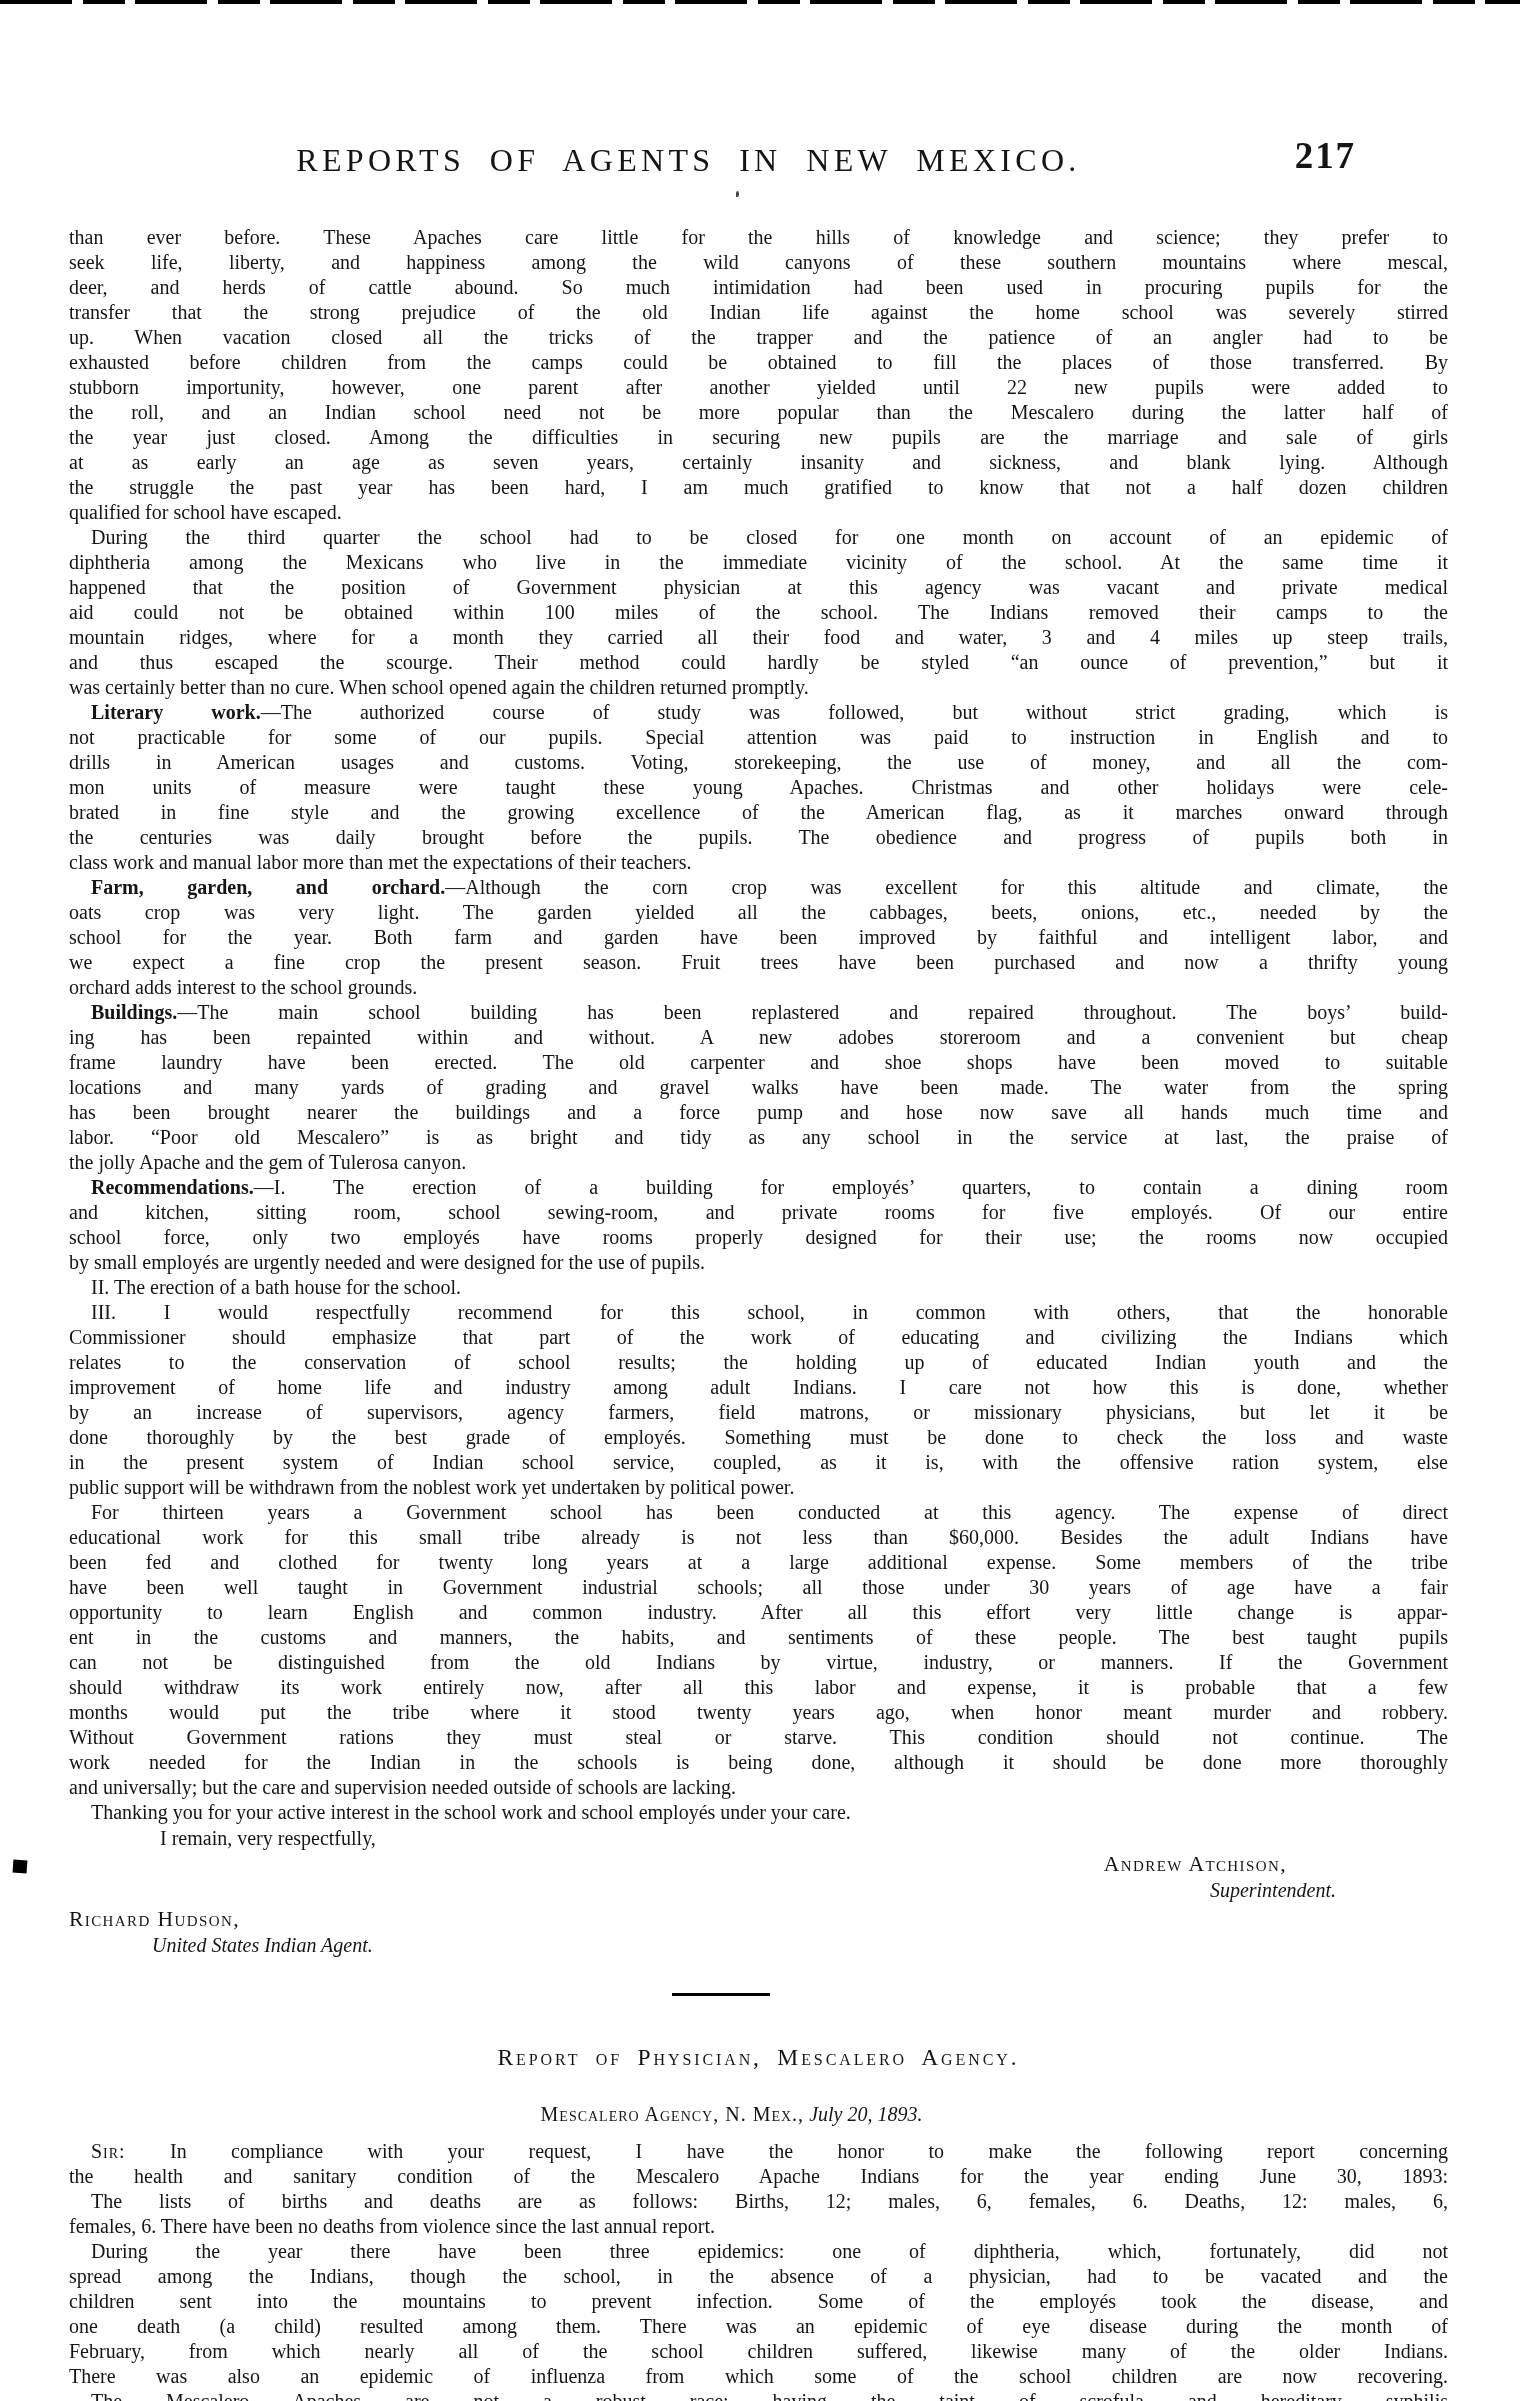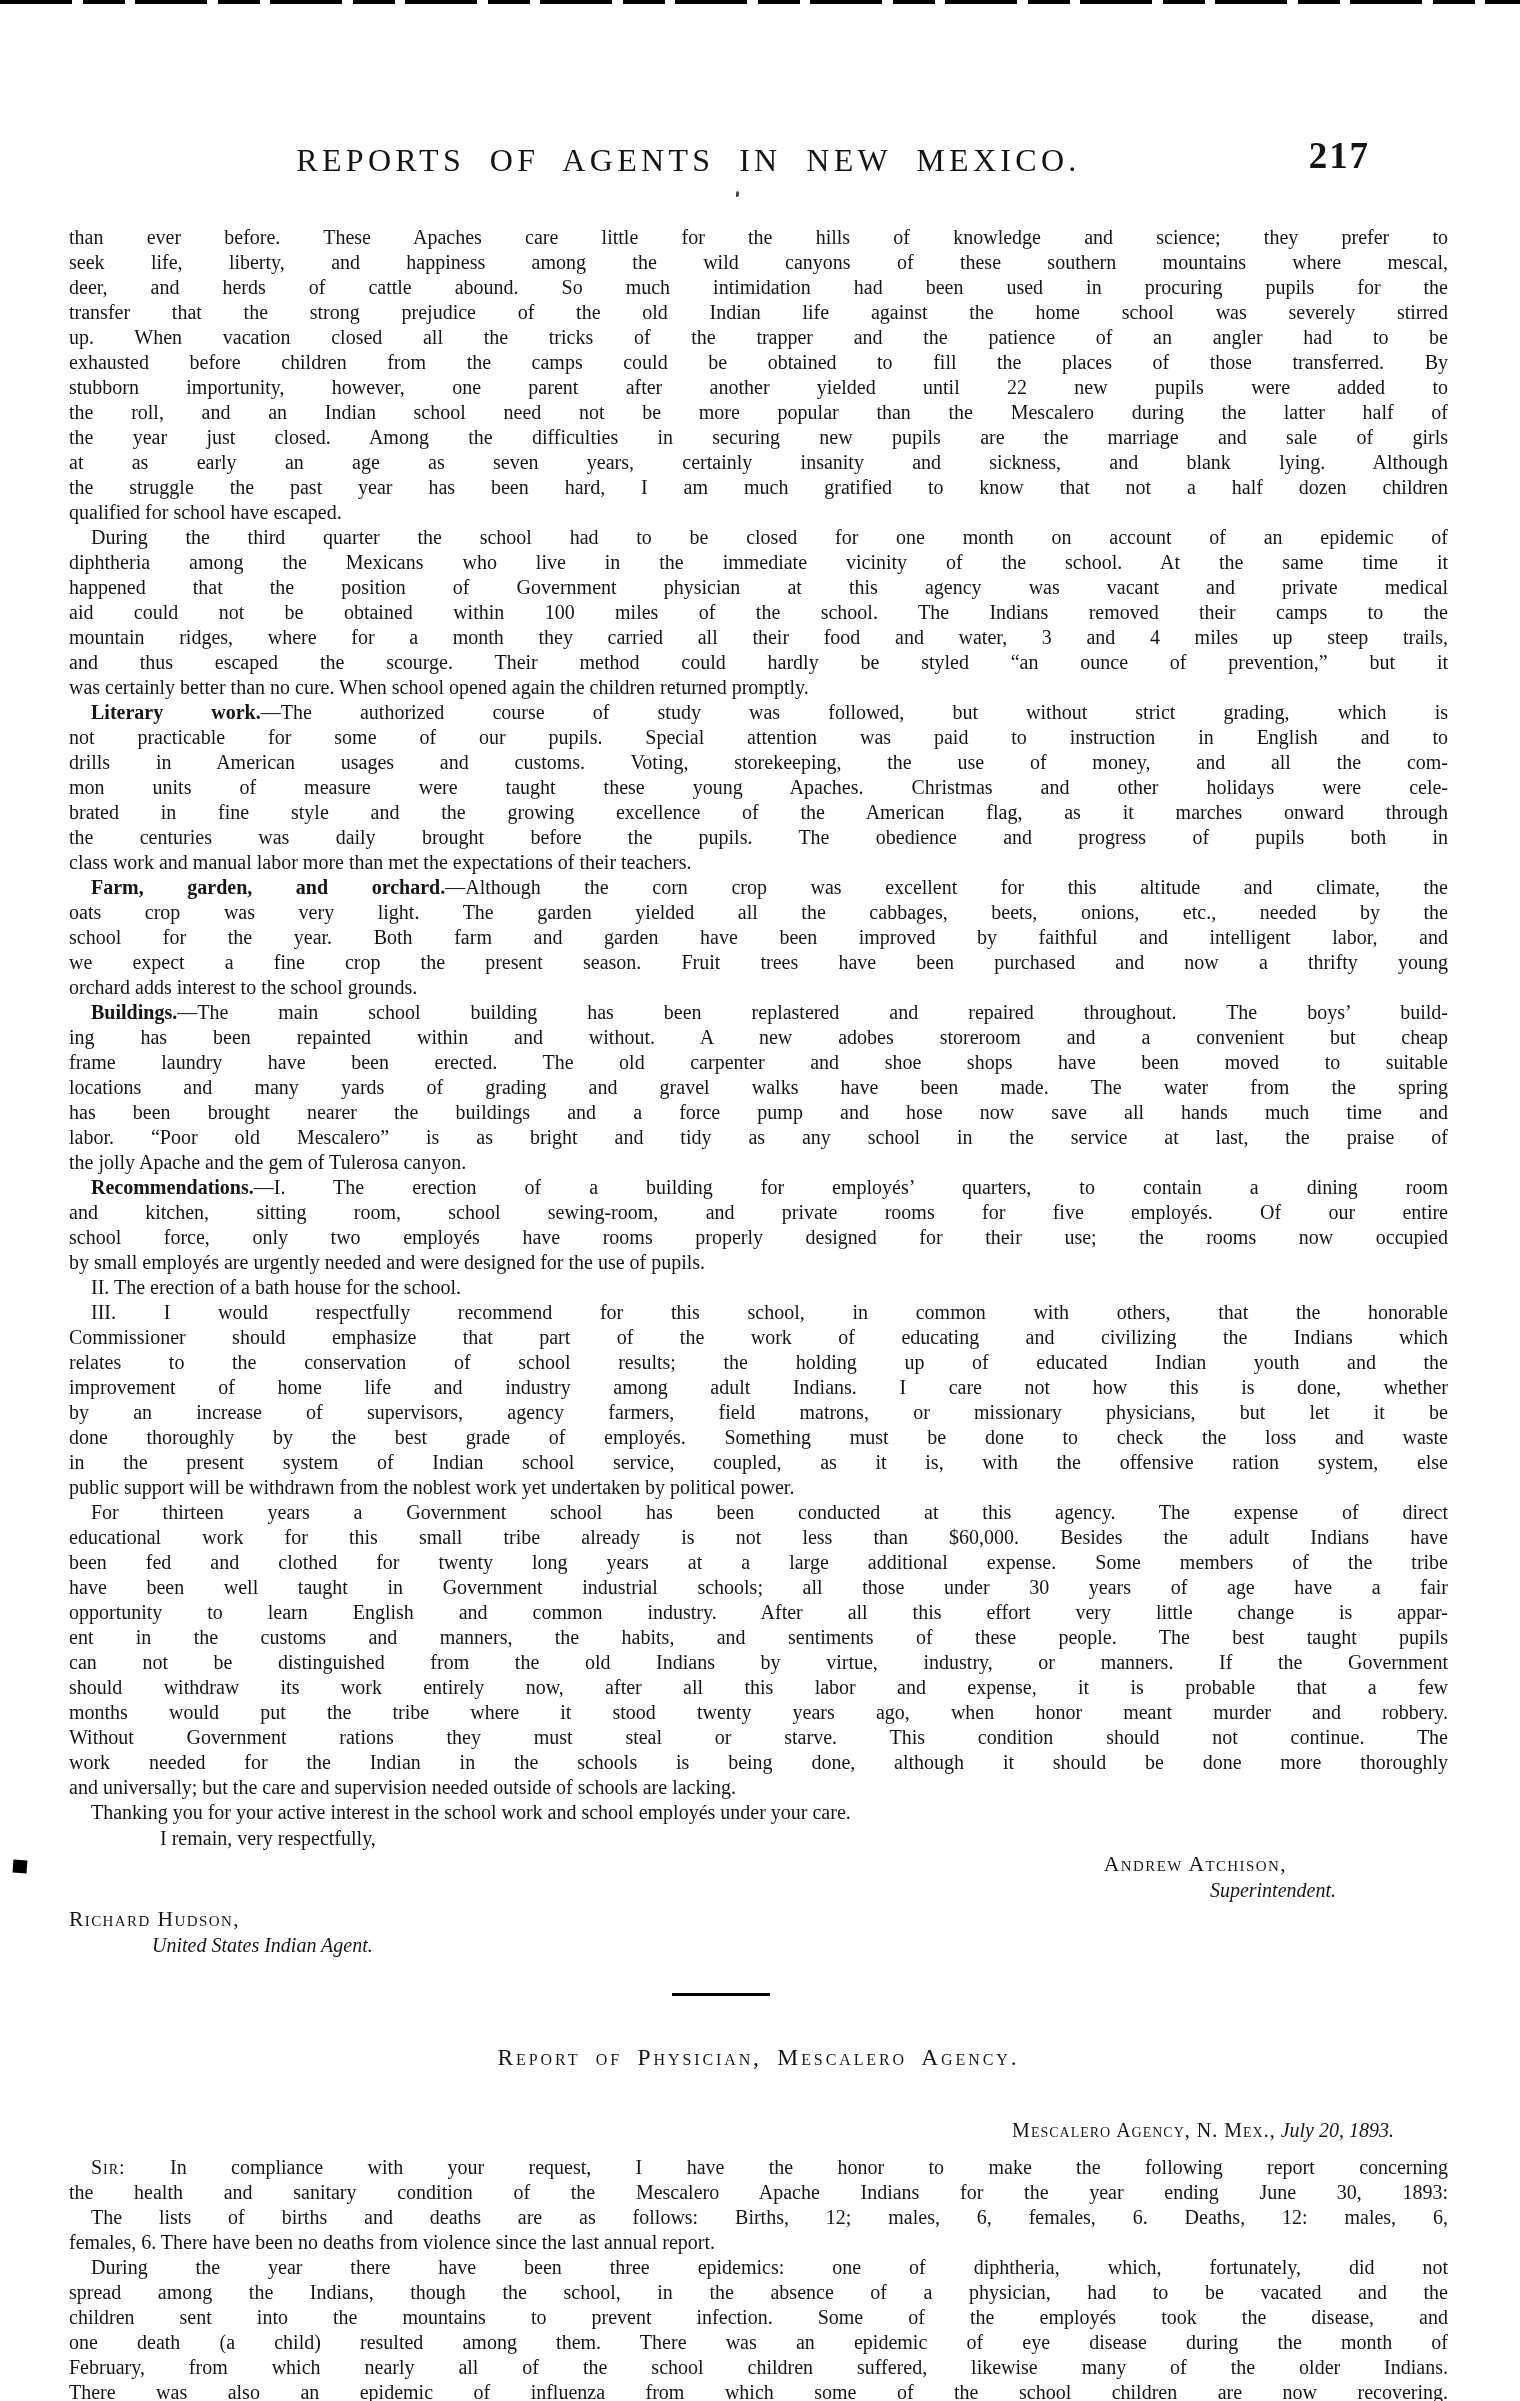--- a/index.html
+++ b/index.html
@@ -6,40 +6,40 @@
   #page{position:relative;width:1520px;height:2549px;background:#ffffff;overflow:hidden;
         font-family:"Liberation Serif", serif;color:#151515;}
   
   #top-artifact{position:absolute;top:0;left:0;width:1520px;height:4.3px;
     background:repeating-linear-gradient(90deg,#000 0 72px,transparent 72px 83px,#000 83px 125px,transparent 125px 135px);}
   #margin-blob{position:absolute;left:13.4px;top:1860px;width:14.4px;height:12.5px;background:#000;transform:rotate(4deg);}
   #header-speck{position:absolute;left:736px;top:191px;width:3.4px;height:6.2px;background:#444;border-radius:50% 50% 50% 0;}
   
   #running-head{position:absolute;left:69px;top:142px;width:1239px;text-align:center;
     font-size:32px;letter-spacing:4.3px;word-spacing:12.5px;white-space:nowrap;}
-  #page-number{position:absolute;top:134px;right:150px;font-size:37px;font-weight:700;letter-spacing:1.9px;}
+  #page-number{position:absolute;top:134px;right:164px;font-size:37px;font-weight:700;letter-spacing:1.9px;}
   
   #column{position:absolute;left:69px;top:225px;width:1379px;font-size:20px;line-height:25px;}
   .para{margin:0;}
   .ln{text-align:justify;text-align-last:justify;white-space:normal;}
   .ln.natural{text-align-last:left;}
   .ln.indent{text-indent:22px;}
   .lead{font-weight:bold;}
   .sc-lead{font-variant:small-caps;font-weight:normal;letter-spacing:1px;}
   
   .sig-remain{margin-left:91px;margin-top:1px;}
   .sig-name{text-align:right;margin-right:161px;margin-top:1px;font-variant:small-caps;font-size:21.6px;letter-spacing:1.4px;}
   .sig-title{text-align:right;margin-right:112px;margin-top:1px;font-style:italic;}
   .agent-name{margin-top:4px;font-variant:small-caps;font-size:21.6px;letter-spacing:1.4px;}
   .agent-title{margin-left:83px;margin-top:1px;font-style:italic;}
   
   #divider-rule{width:98px;height:2.9px;background:#000;margin:35px auto 0 auto;transform:translateX(-38px);}
   #physician-heading{margin-top:49px;text-align:center;font-variant:small-caps;
     font-size:23.5px;letter-spacing:2.9px;word-spacing:6.7px;}
-  #dateline{margin-top:48px;text-align:right;margin-right:54px;}
+  #dateline{margin-top:32px;text-align:center;margin-right:54px;}
   .dateline-place{font-variant:small-caps;letter-spacing:1px;}
   .dateline-date{font-style:italic;}
   #r2-paras{margin-top:12.5px;}
 </style>
 </head>
 <body>
 
 <div id="page">
   <div id="top-artifact"></div>
 

